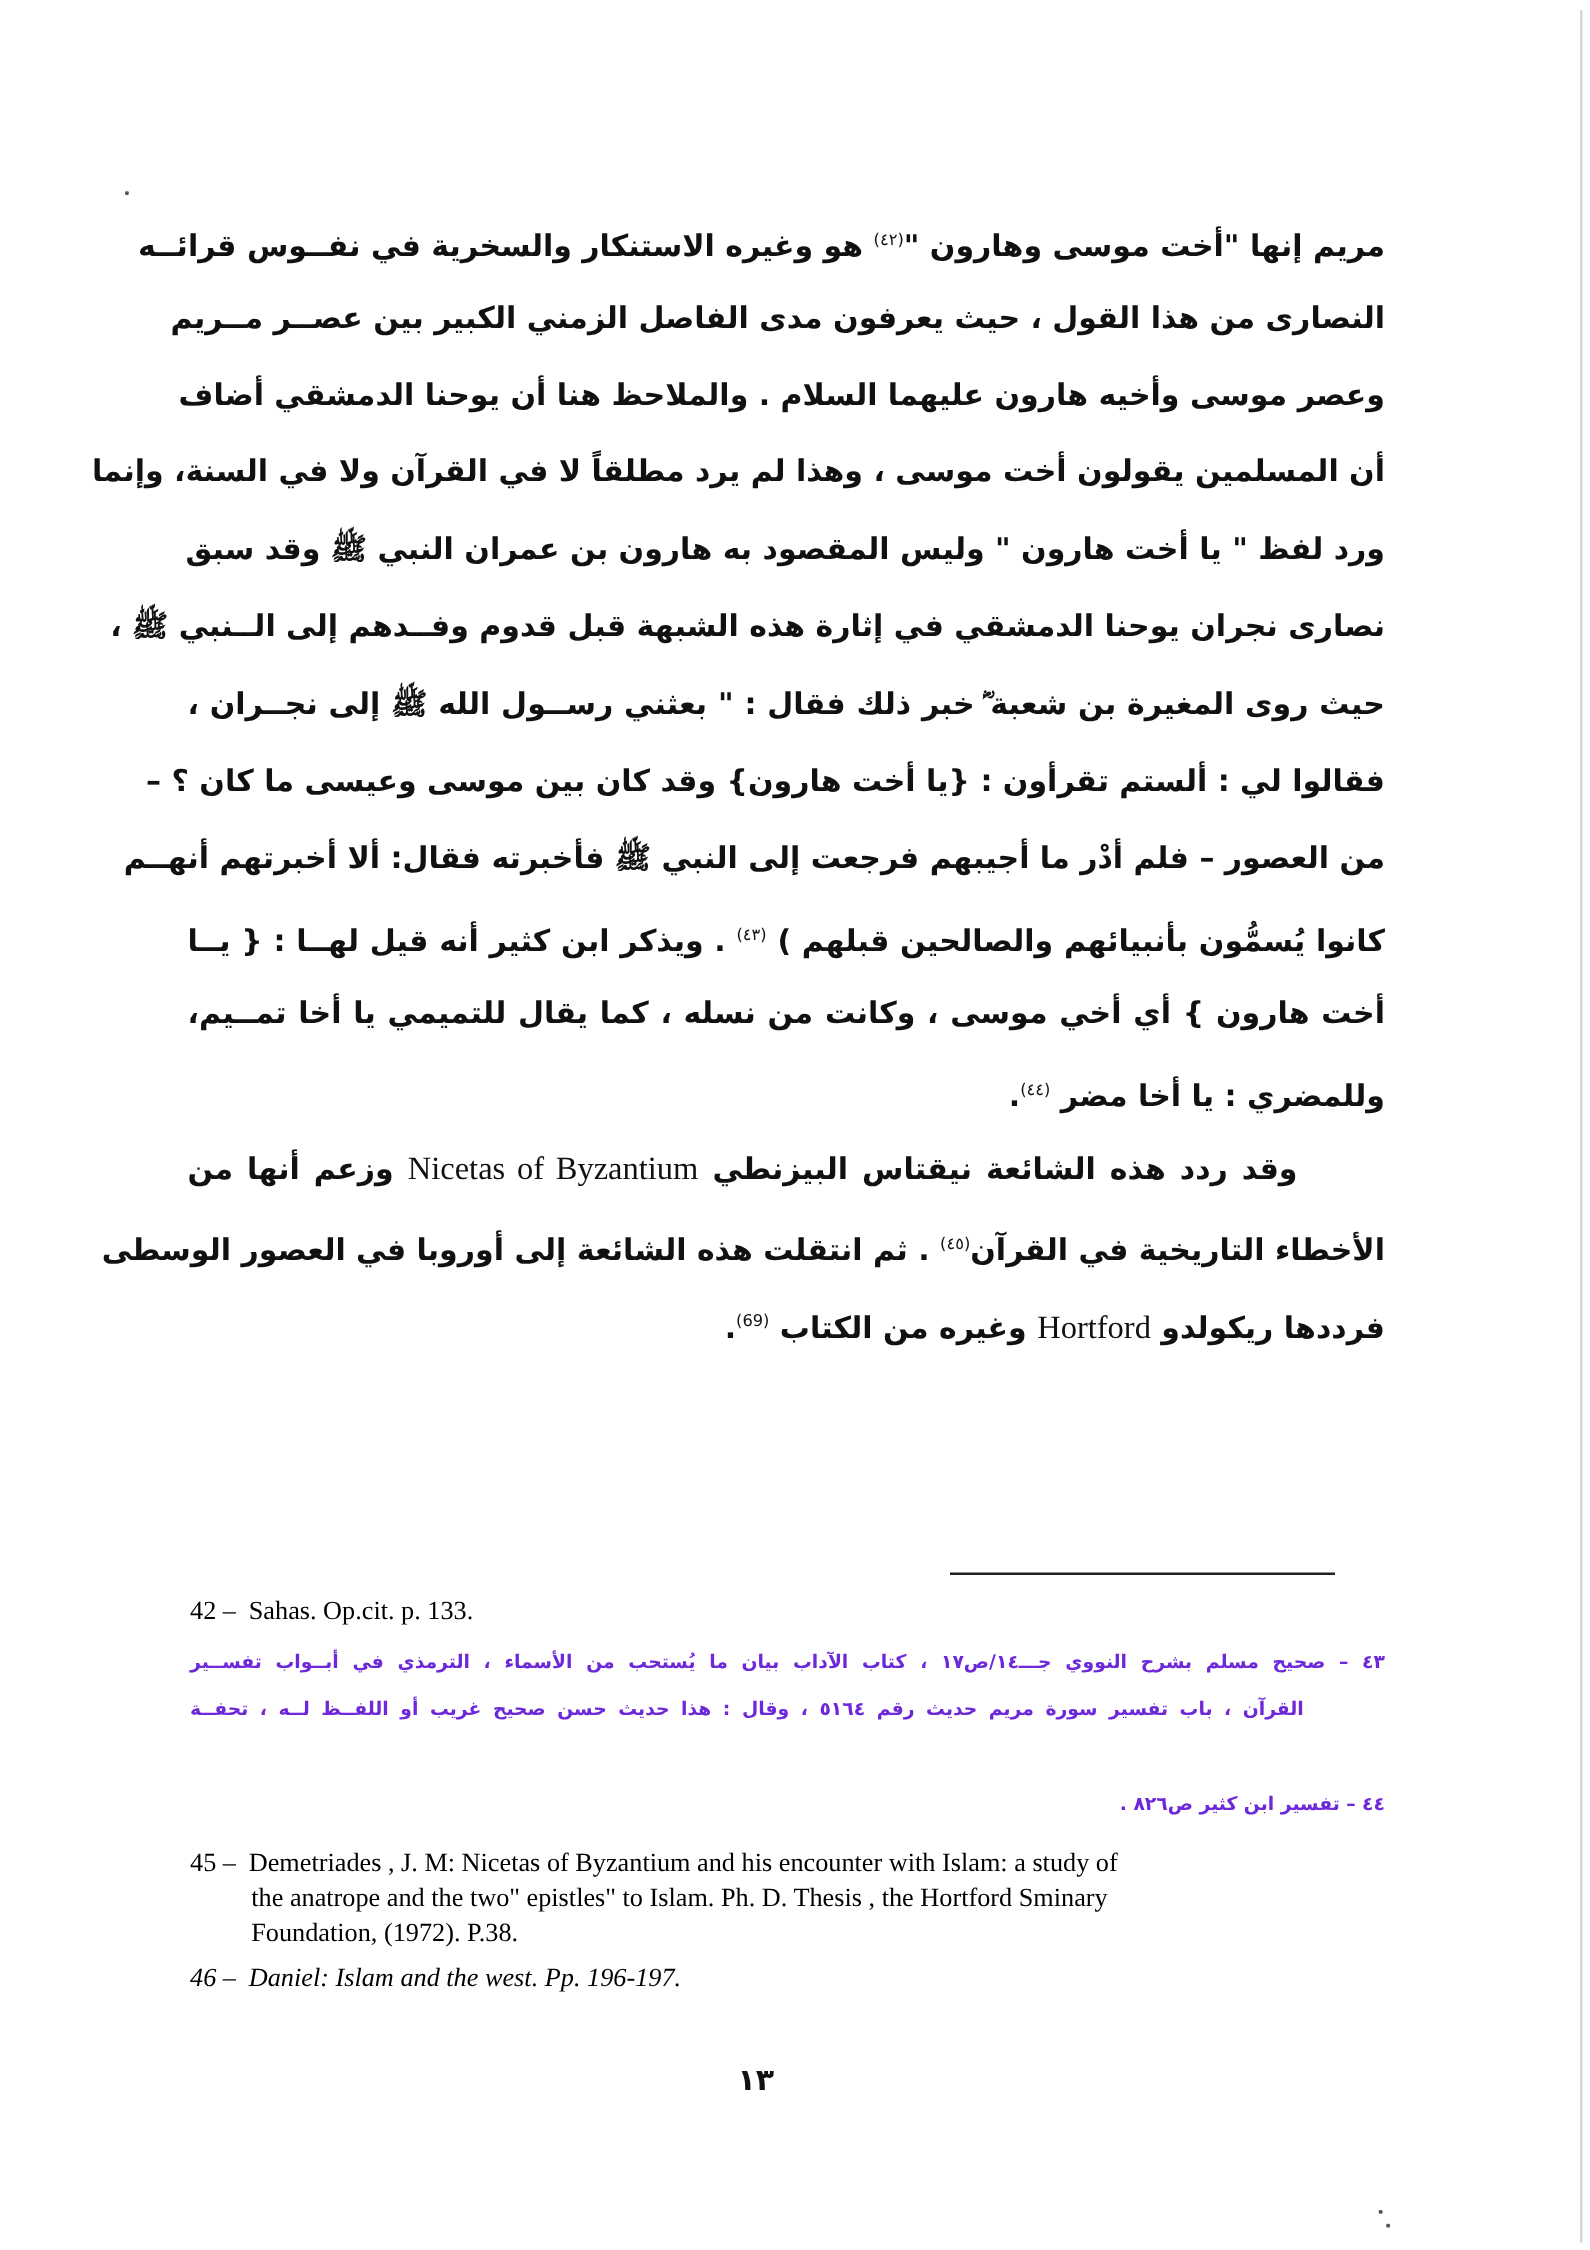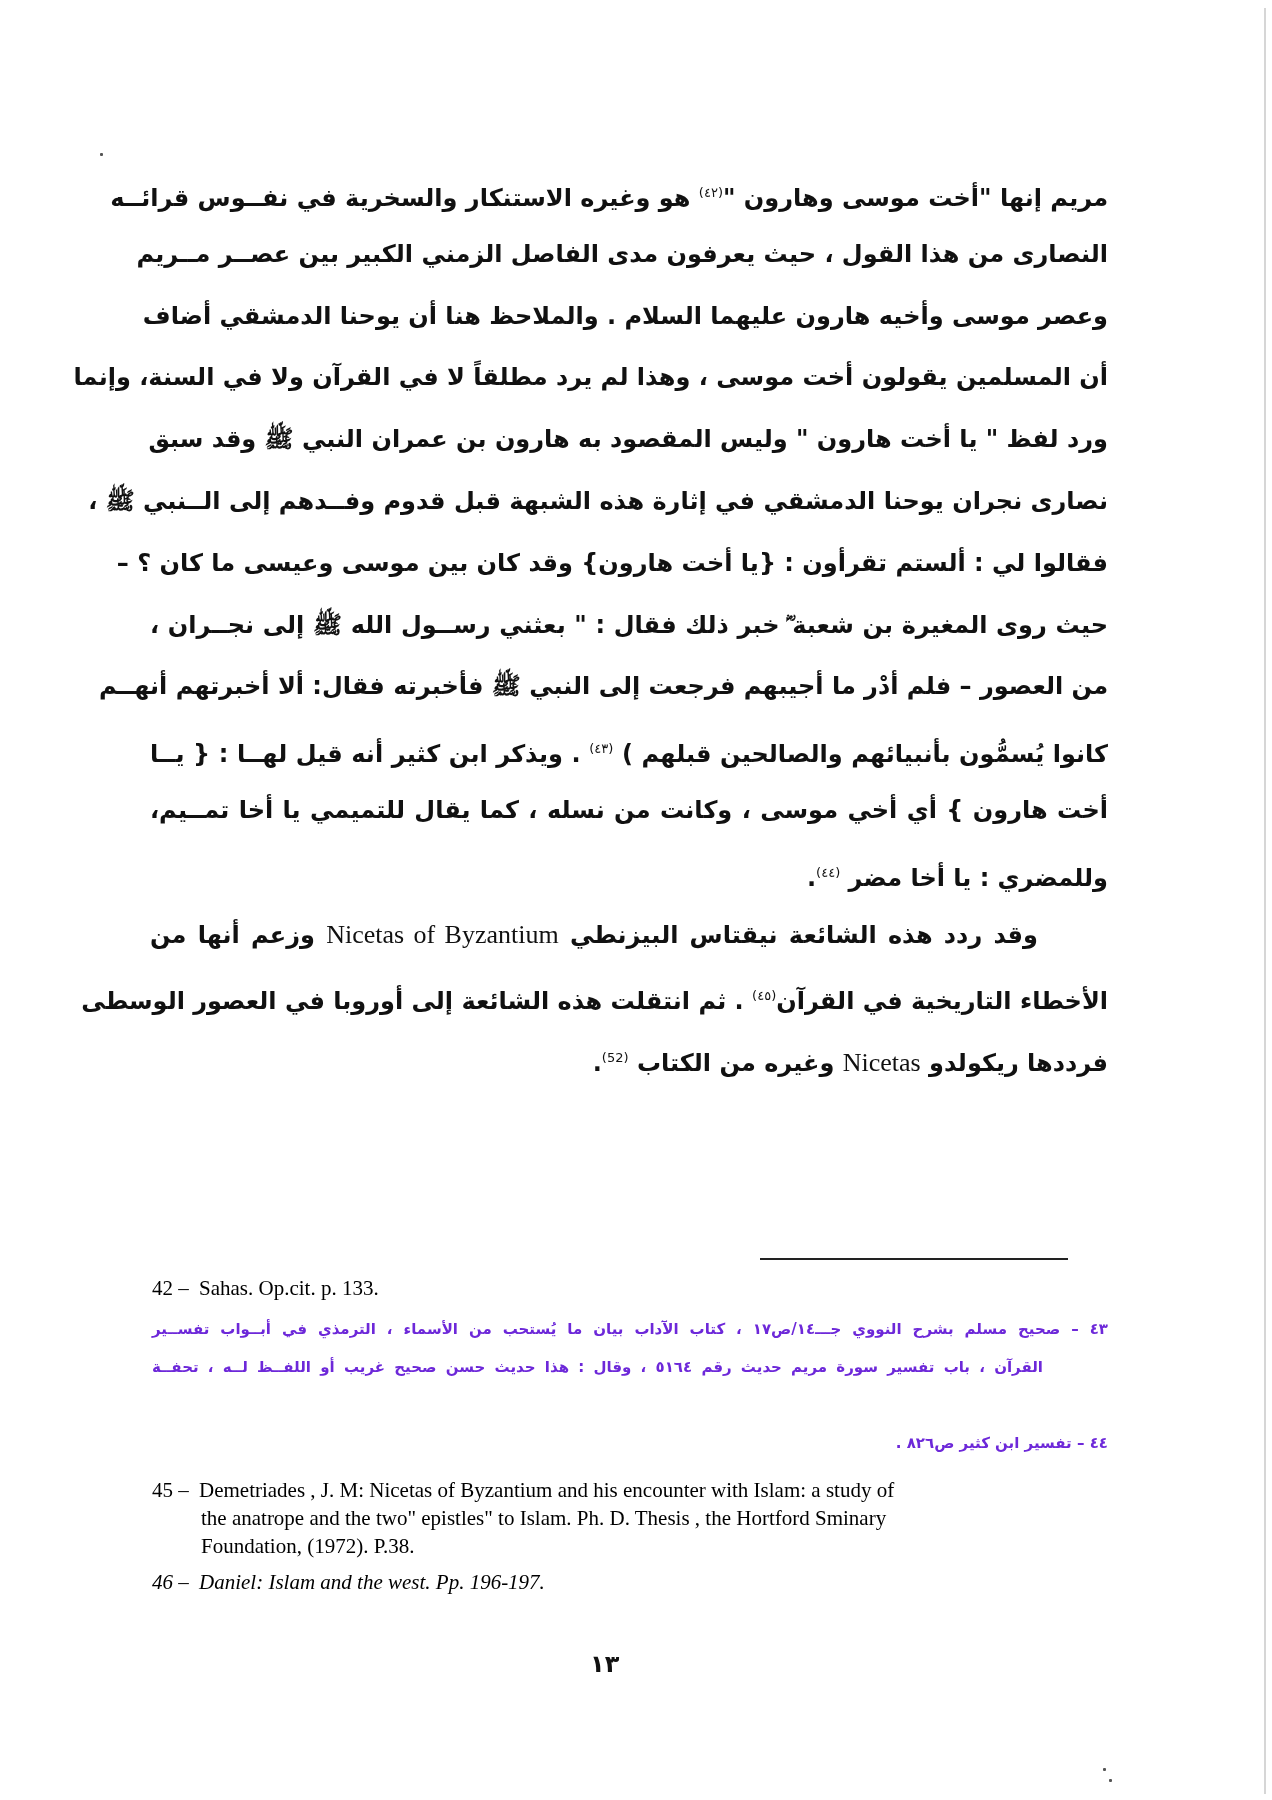--- a/index.html
+++ b/index.html
@@ -30,29 +30,29 @@
 <div class="speck" style="left:1103px;top:1768px;"></div>
 <div class="speck" style="left:1109px;top:1779px;"></div>
 
 <div class="body-text" id="body-text">
     <div class="line"><span>مريم إنها "أخت موسى وهارون "</span><sup>(٤٢)</sup><span> هو وغيره الاستنكار والسخرية في نفــوس قرائــه</span></div>
     <div class="line"><span>النصارى من هذا القول ، حيث يعرفون مدى الفاصل الزمني الكبير بين عصــر مــريم</span></div>
     <div class="line"><span>وعصر موسى وأخيه هارون عليهما السلام . والملاحظ هنا أن يوحنا الدمشقي أضاف</span></div>
     <div class="line"><span>أن المسلمين يقولون أخت موسى ، وهذا لم يرد مطلقاً لا في القرآن ولا في السنة، وإنما</span></div>
     <div class="line"><span>ورد لفظ " يا أخت هارون " وليس المقصود به هارون بن عمران النبي ﷺ وقد سبق</span></div>
     <div class="line"><span>نصارى نجران يوحنا الدمشقي في إثارة هذه الشبهة قبل قدوم وفــدهم إلى الــنبي ﷺ ،</span></div>
+    <div class="line"><span>حيث روى المغيرة بن شعبة ؓ خبر ذلك فقال : " بعثني رســول الله ﷺ إلى نجــران ،</span></div>
     <div class="line"><span>فقالوا لي : ألستم تقرأون : {يا أخت هارون} وقد كان بين موسى وعيسى ما كان ؟ –</span></div>
-    <div class="line"><span>حيث روى المغيرة بن شعبة ؓ خبر ذلك فقال : " بعثني رســول الله ﷺ إلى نجــران ،</span></div>
     <div class="line"><span>من العصور – فلم أدْر ما أجيبهم فرجعت إلى النبي ﷺ فأخبرته فقال: ألا أخبرتهم أنهــم</span></div>
     <div class="line"><span>كانوا يُسمُّون بأنبيائهم والصالحين قبلهم ) </span><sup>(٤٣)</sup><span> . ويذكر ابن كثير أنه قيل لهــا : { يــا</span></div>
     <div class="line"><span>أخت هارون } أي أخي موسى ، وكانت من نسله ، كما يقال للتميمي يا أخا تمــيم،</span></div>
     <div class="line last"><span>وللمضري : يا أخا مضر </span><sup>(٤٤)</sup><span>.</span></div>
     <div class="line indent"><span>وقد ردد هذه الشائعة نيقتاس البيزنطي </span><span class="latin" dir="ltr">Nicetas of Byzantium</span><span> وزعم أنها من</span></div>
     <div class="line"><span>الأخطاء التاريخية في القرآن</span><sup>(٤٥)</sup><span> . ثم انتقلت هذه الشائعة إلى أوروبا في العصور الوسطى</span></div>
-    <div class="line last"><span>فرددها ريكولدو  </span><span class="latin" dir="ltr">Nicetas</span><span> وغيره من الكتاب </span><sup>(52)</sup><span>.</span></div>
+    <div class="line last"><span>فرددها ريكولدو  </span><span class="latin" dir="ltr">Hortford</span><span> وغيره من الكتاب </span><sup>(69)</sup><span>.</span></div>
   </div>
 
 <div class="rule"></div>
 
 <div class="fn-en" style="top:1274px;">
   <span class="num">42 –</span><span>Sahas. Op.cit. p. 133.</span>
 </div>
 
 <div class="fn-ar" style="top:1310px;">
   <div class="first">٤٣  – صحيح مسلم بشرح النووي جـــ١٤/ص١٧ ، كتاب الآداب بيان ما يُستحب من الأسماء ، الترمذي في أبــواب تفســير</div>

